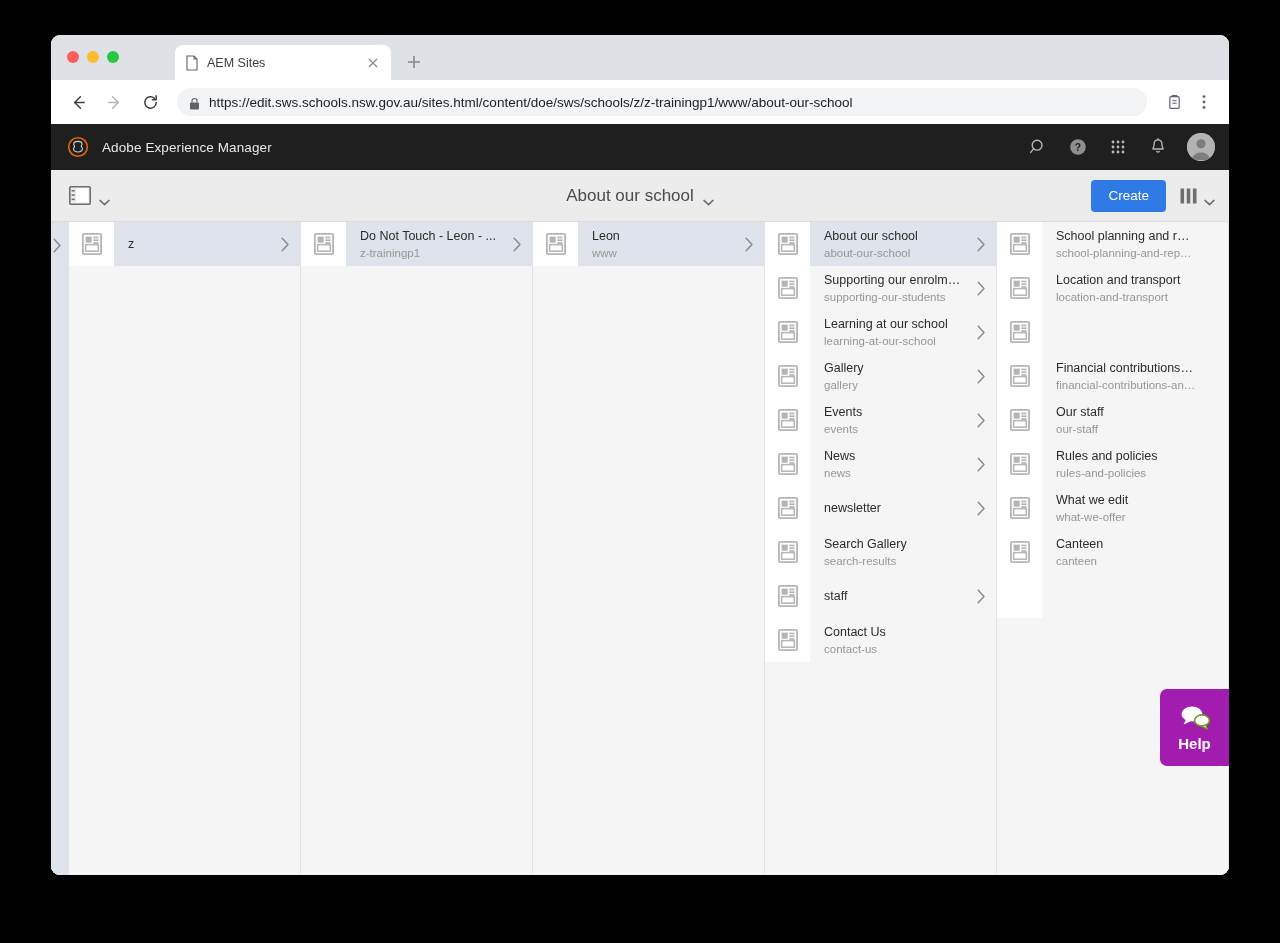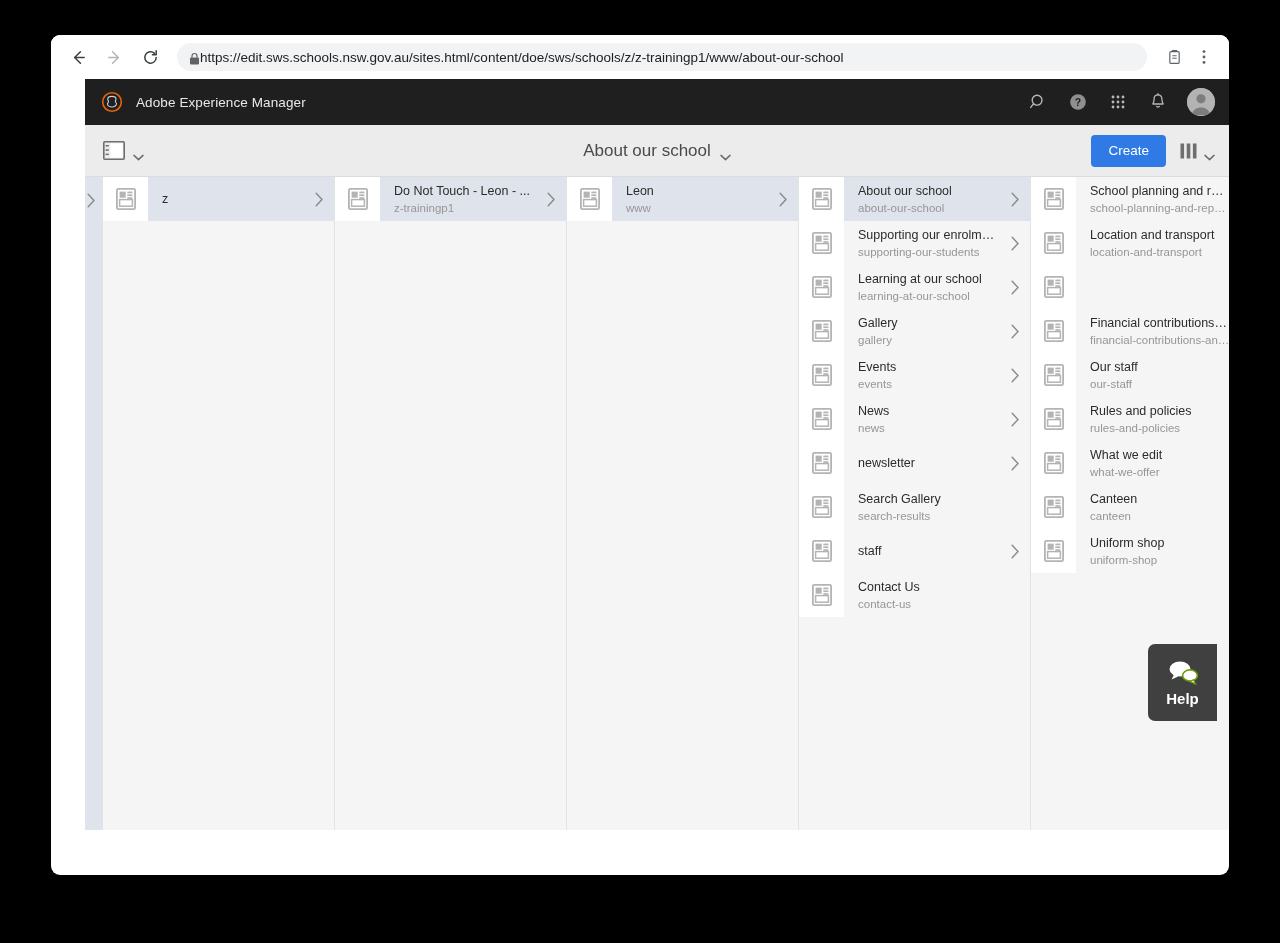--- a/index.html
+++ b/index.html
@@ -89,20 +89,21 @@
   }
   .nav-btn.disabled { opacity: 0.38; }
   .omnibox {
     flex: 1;
     height: 28px;
     background: #f1f3f4;
     border-radius: 14px;
     display: flex;
     align-items: center;
     padding: 0 12px;
+    gap: 9px;
     margin: 0 8px 0 6px;
   }
   .lock-icon { width: 11px; height: 13px; flex-shrink: 0; }
   .url-text {
     font-size: 13.5px;
     color: #202124;
     white-space: nowrap;
     overflow: hidden;
   }
   .omni-right {
@@ -111,21 +112,20 @@
   .ext-icon, .menu-dots {
     width: 26px; height: 26px;
     display: flex; align-items: center; justify-content: center;
   }
 
   
   .aem-app {
     position: relative;
     height: 751px;
     background: #fafafa;
-    margin-left: 34px;
   }
 
   .aem-header {
     height: 46px;
     background: #1f1f1f;
     display: flex;
     align-items: center;
     padding: 0 14px 0 16px;
   }
   .aem-logo-wrap { display: flex; align-items: center; gap: 13px; }
@@ -286,23 +286,23 @@
 
   .stub-chev {
     position: absolute;
     left: 2px; top: 16px;
     width: 9px; height: 15px;
   }
 
   
   .help-widget {
     position: absolute;
-    right: 12px; top: 565px;
+    right: 0; top: 565px;
     width: 69px; height: 77px;
-    background: #404040;
+    background: #a21caf;
     border-radius: 7px 0 0 7px;
     display: flex;
     flex-direction: column;
     align-items: center;
     justify-content: center;
     gap: 5px;
     cursor: pointer;
     z-index: 30;
   }
   .help-bubbles { width: 32px; height: 26px; }
@@ -310,20 +310,48 @@
     color: #ffffff;
     font-size: 15px;
     font-weight: bold;
   }
 </style>
 </head>
 <body>
 
 <div class="browser-window">
 
+  <div class="tab-strip">
+    <div class="traffic-lights">
+      <span class="tl red"></span>
+      <span class="tl yellow"></span>
+      <span class="tl green"></span>
+    </div>
+
+    <div class="tab">
+      <span class="tab-favicon">
+        <svg viewBox="0 0 14 16" width="14" height="16">
+          <path d="M2 1h7l3 3v11H2z" fill="none" stroke="#5f6368" stroke-width="1.1"></path>
+          <path d="M9 1v3h3" fill="none" stroke="#5f6368" stroke-width="1.1"></path>
+        </svg>
+      </span>
+      <span class="tab-title">AEM Sites</span>
+      <span class="tab-close">
+        <svg viewBox="0 0 16 16" width="16" height="16">
+          <path d="M4 4l8 8M12 4l-8 8" stroke="#5f6368" stroke-width="1.3" fill="none"></path>
+        </svg>
+      </span>
+    </div>
+
+    <div class="new-tab">
+      <svg viewBox="0 0 22 22" width="22" height="22">
+        <path d="M11 5v12M5 11h12" stroke="#5f6368" stroke-width="1.6" fill="none"></path>
+      </svg>
+    </div>
+  </div>
 
   <div class="addr-bar">
     <span class="nav-btn">
       <svg viewBox="0 0 20 20" width="19" height="19">
         <path d="M12 4l-6 6 6 6" stroke="#3c4043" stroke-width="1.6" fill="none" stroke-linecap="round" stroke-linejoin="round"></path>
         <path d="M6 10h10" stroke="#3c4043" stroke-width="1.6" fill="none" stroke-linecap="round"></path>
       </svg>
     </span>
     <span class="nav-btn disabled">
       <svg viewBox="0 0 20 20" width="19" height="19">
@@ -883,37 +911,20 @@
                   <rect x="11.3" y="9.2" width="5.1" height="1.7" fill="#b4b4b4"></rect>
                   <rect x="3.6" y="11.6" width="12.8" height="6.6" fill="none" stroke="#b4b4b4" stroke-width="1.5"></rect>
                 </svg></span>
             </div>
             <div class="row-text">
               <div class="row-title">Canteen</div>
               <div class="row-sub">canteen</div>
             </div>
             <div class="row-chev"></div>
           </div>
-          <div class="row">
-            <div class="row-iconcell">
-              <span class="page-icon"><svg viewBox="0 0 20 22" width="20" height="22">
-                  <rect x="0.9" y="0.9" width="18.2" height="20.2" rx="1.4" fill="none" stroke="#b4b4b4" stroke-width="1.8"></rect>
-                  <rect x="3.6" y="3.6" width="6.1" height="6.1" fill="#b4b4b4"></rect>
-                  <rect x="11.3" y="3.6" width="5.1" height="1.7" fill="#b4b4b4"></rect>
-                  <rect x="11.3" y="6.4" width="5.1" height="1.7" fill="#b4b4b4"></rect>
-                  <rect x="11.3" y="9.2" width="5.1" height="1.7" fill="#b4b4b4"></rect>
-                  <rect x="3.6" y="11.6" width="12.8" height="6.6" fill="none" stroke="#b4b4b4" stroke-width="1.5"></rect>
-                </svg></span>
-            </div>
-            <div class="row-text">
-              <div class="row-title">Uniform shop</div>
-              <div class="row-sub">uniform-shop</div>
-            </div>
-            <div class="row-chev"></div>
-          </div>
         </div>
       </div>
 
     <div class="help-widget">
       <span class="help-bubbles">
         <svg viewBox="0 0 32 26" width="32" height="26">
           <ellipse cx="13" cy="10" rx="10.5" ry="7.6" fill="#ffffff"></ellipse>
           <path d="M7 15.5l-2.4 5 6.6-3z" fill="#ffffff"></path>
           <ellipse cx="23" cy="16.5" rx="7.4" ry="5.6" fill="#ffffff" stroke="#6b9d0f" stroke-width="1.6"></ellipse>
           <path d="M26.5 20.8l2 4.2-5.4-2.4z" fill="#ffffff" stroke="#6b9d0f" stroke-width="1.2"></path>

